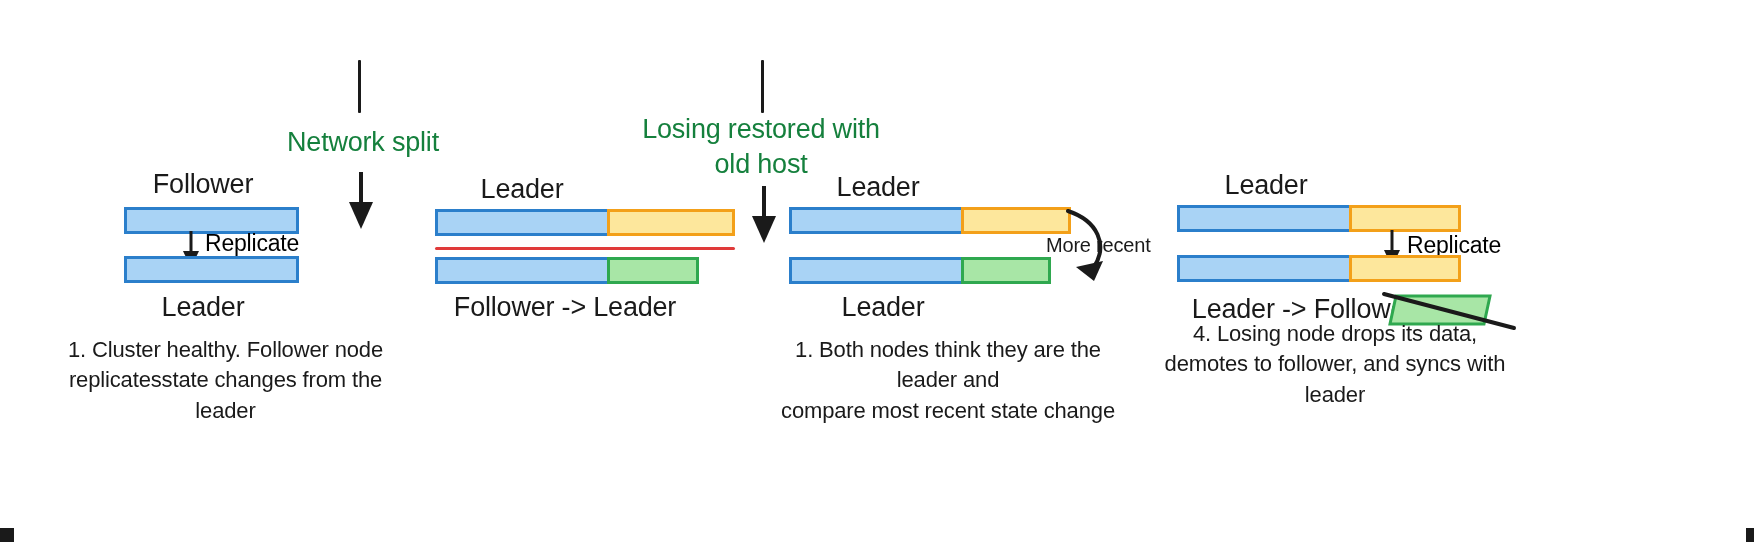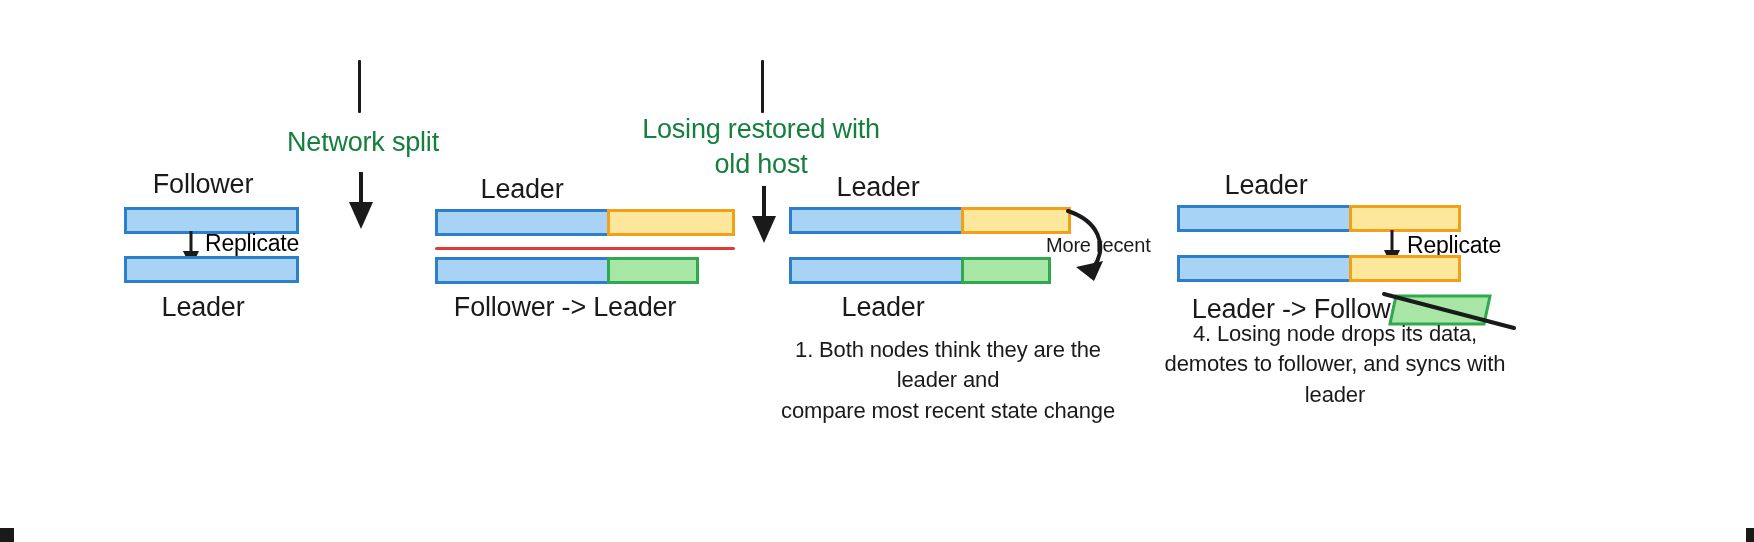--- a/index.html
+++ b/index.html
@@ -152,20 +152,22 @@
   </div>
 
   <div class="rep-label" style="left:205px; top:230px;">Replicate</div>
 
   <div class="bar" style="left:124px; top:256px;">
     <div class="seg blue" style="width:175px;"></div>
   </div>
 
   <div class="node-label" style="left:108px; top:292px; width:190px; text-align:center;">Leader</div>
 
+  <div class="caption" style="left:38px; top:335px; width:375px;">1. Cluster healthy. Follower node
+replicatesstate changes from the leader</div>
 
   <div class="node-label" style="left:432px; top:174px; width:180px; text-align:center;">Leader</div>
 
   <div class="bar" style="left:435px; top:209px;">
     <div class="seg blue" style="width:175px;"></div>
     <div class="seg yellow" style="width:128px; margin-left:-3px;"></div>
   </div>
 
   <div class="split-line" style="left:435px; top:247px; width:300px;"></div>
 

